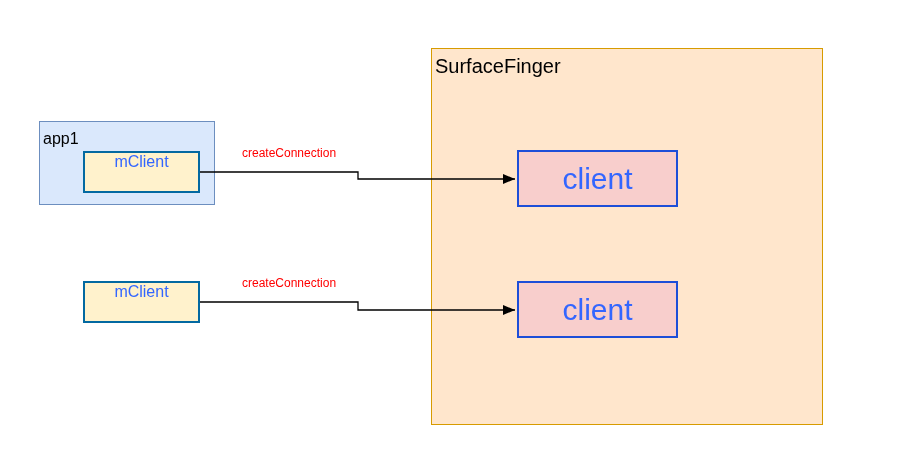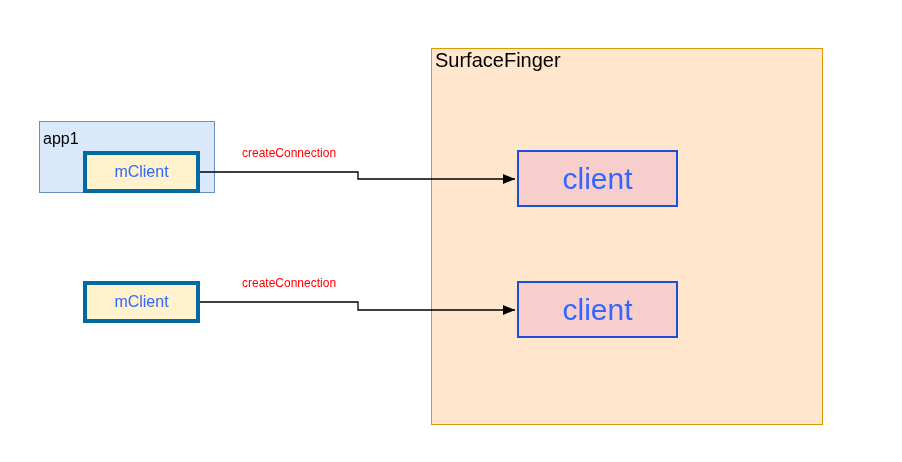--- a/index.html
+++ b/index.html
@@ -26,37 +26,36 @@
   .app-label {
     position: absolute;
     top: 8px;
     left: 3px;
     font-size: 16px;
     color: #000000;
     white-space: nowrap;
   }
   .mclient-box {
     background: #fff2cc;
-    border: 4px solid #0369a1;
+    border: 2px solid #0369a1;
     display: flex;
-    align-items: center;
     justify-content: center;
   }
   .mclient-label {
     font-size: 16px;
     color: #3366ff;
     white-space: nowrap;
   }
   .surface-box {
     background: #ffe6cc;
     border: 1px solid #d79b00;
   }
   .surface-title {
     position: absolute;
-    top: 0;
+    top: 6px;
     left: 3px;
     font-size: 20px;
     color: #000000;
     white-space: nowrap;
   }
   .client-box {
     background: #f8cecc;
     border: 2px solid #1d4ed8;
     display: flex;
     align-items: center;
@@ -98,21 +97,21 @@
 </style>
 </head>
 <body>
 
 <div class="canvas">
 
   <div class="box surface-box" style="left:431px; top:48px; width:392px; height:377px;">
     <span class="surface-title">SurfaceFinger</span>
   </div>
 
-  <div class="box app-box" style="left:39px; top:121px; width:176px; height:72px;">
+  <div class="box app-box" style="left:39px; top:121px; width:176px; height:84px;">
     <span class="app-label">app1</span>
   </div>
   <div class="box mclient-box" style="left:83px; top:151px; width:117px; height:42px;">
     <span class="mclient-label">mClient</span>
   </div>
 
   <div class="box mclient-box" style="left:83px; top:281px; width:117px; height:42px;">
     <span class="mclient-label">mClient</span>
   </div>
 

